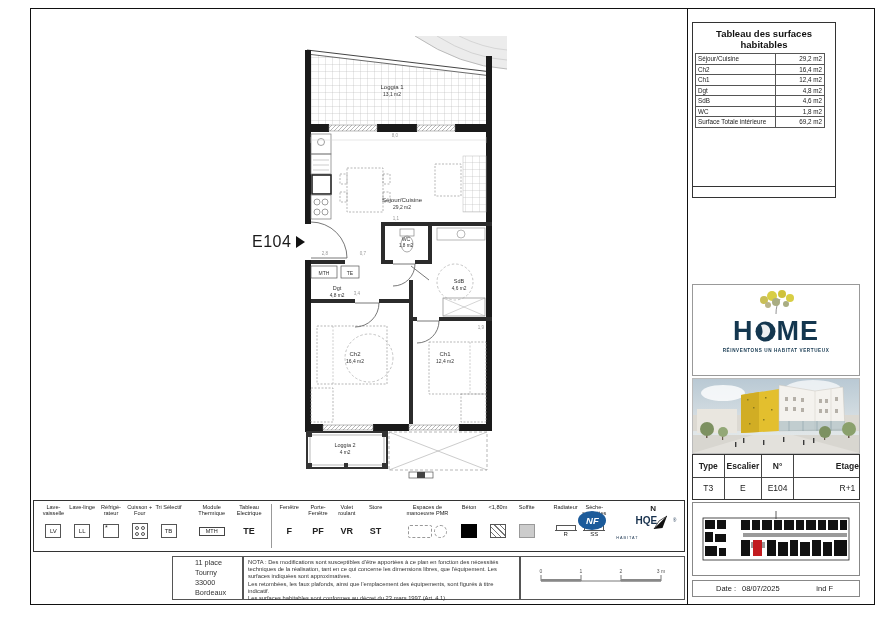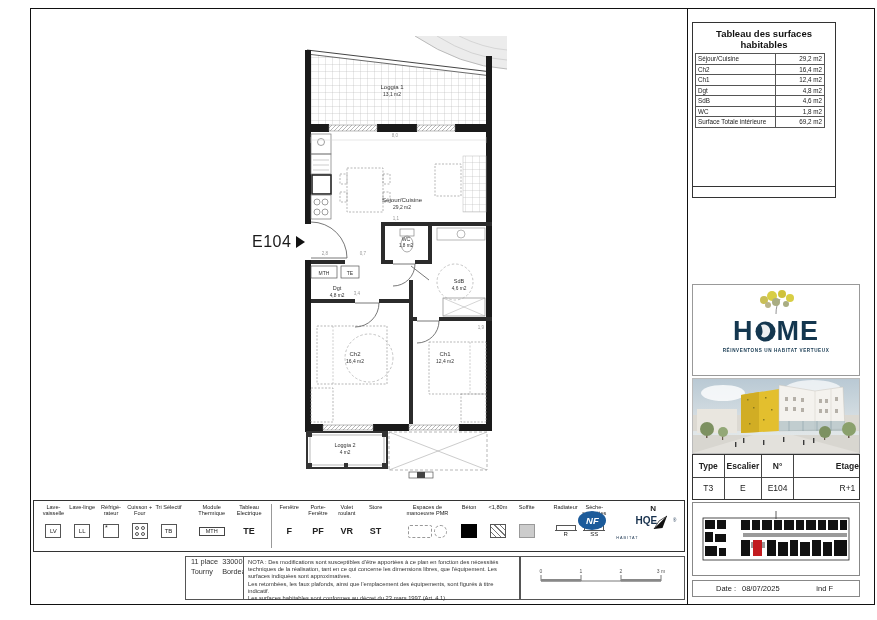--- a/index.html
+++ b/index.html
@@ -78,21 +78,21 @@
   .north .nl { font-size:8px; font-weight:600; }
 
   
   .bbox { position:absolute; top:556px; height:44px; border:1px solid #555; background:#fff; }
   .box-mar { left:33px; width:139px; display:flex; align-items:center; justify-content:center; }
   .mar-logo { position:relative; padding-left:4px; }
   .mar-swoosh { position:absolute; left:0px; top:2px; width:20px; height:30px; background:#dbe24c;
     clip-path:polygon(0 100%, 38% 0, 68% 0, 26% 100%); }
   .mar-text { position:relative; font-weight:800; color:#272f58; letter-spacing:.5px; font-size:16px; }
   .mar-text .mi { font-size:21px; }
-  .box-addr { left:172px; width:71px; font-size:7.3px; color:#333; display:flex; flex-direction:row; justify-content:center; padding-left:5px; line-height:1.35;margin-left:13px; }
+  .box-addr { left:172px; width:71px; font-size:7.3px; color:#333; display:flex; flex-direction:column; justify-content:center; padding-left:22px; line-height:1.35; }
   .box-nota { left:243px; width:277px; font-size:5.8px; line-height:1.25; color:#333; padding:2px 4px; }
   .box-scale { left:520px; width:165px; display:flex; align-items:center; justify-content:center; }
 
   svg text { font-family:"Liberation Sans","DejaVu Sans",sans-serif; }
 </style>
 </head>
 <body>
 
 <div class="page">
   <div class="frame"></div>

